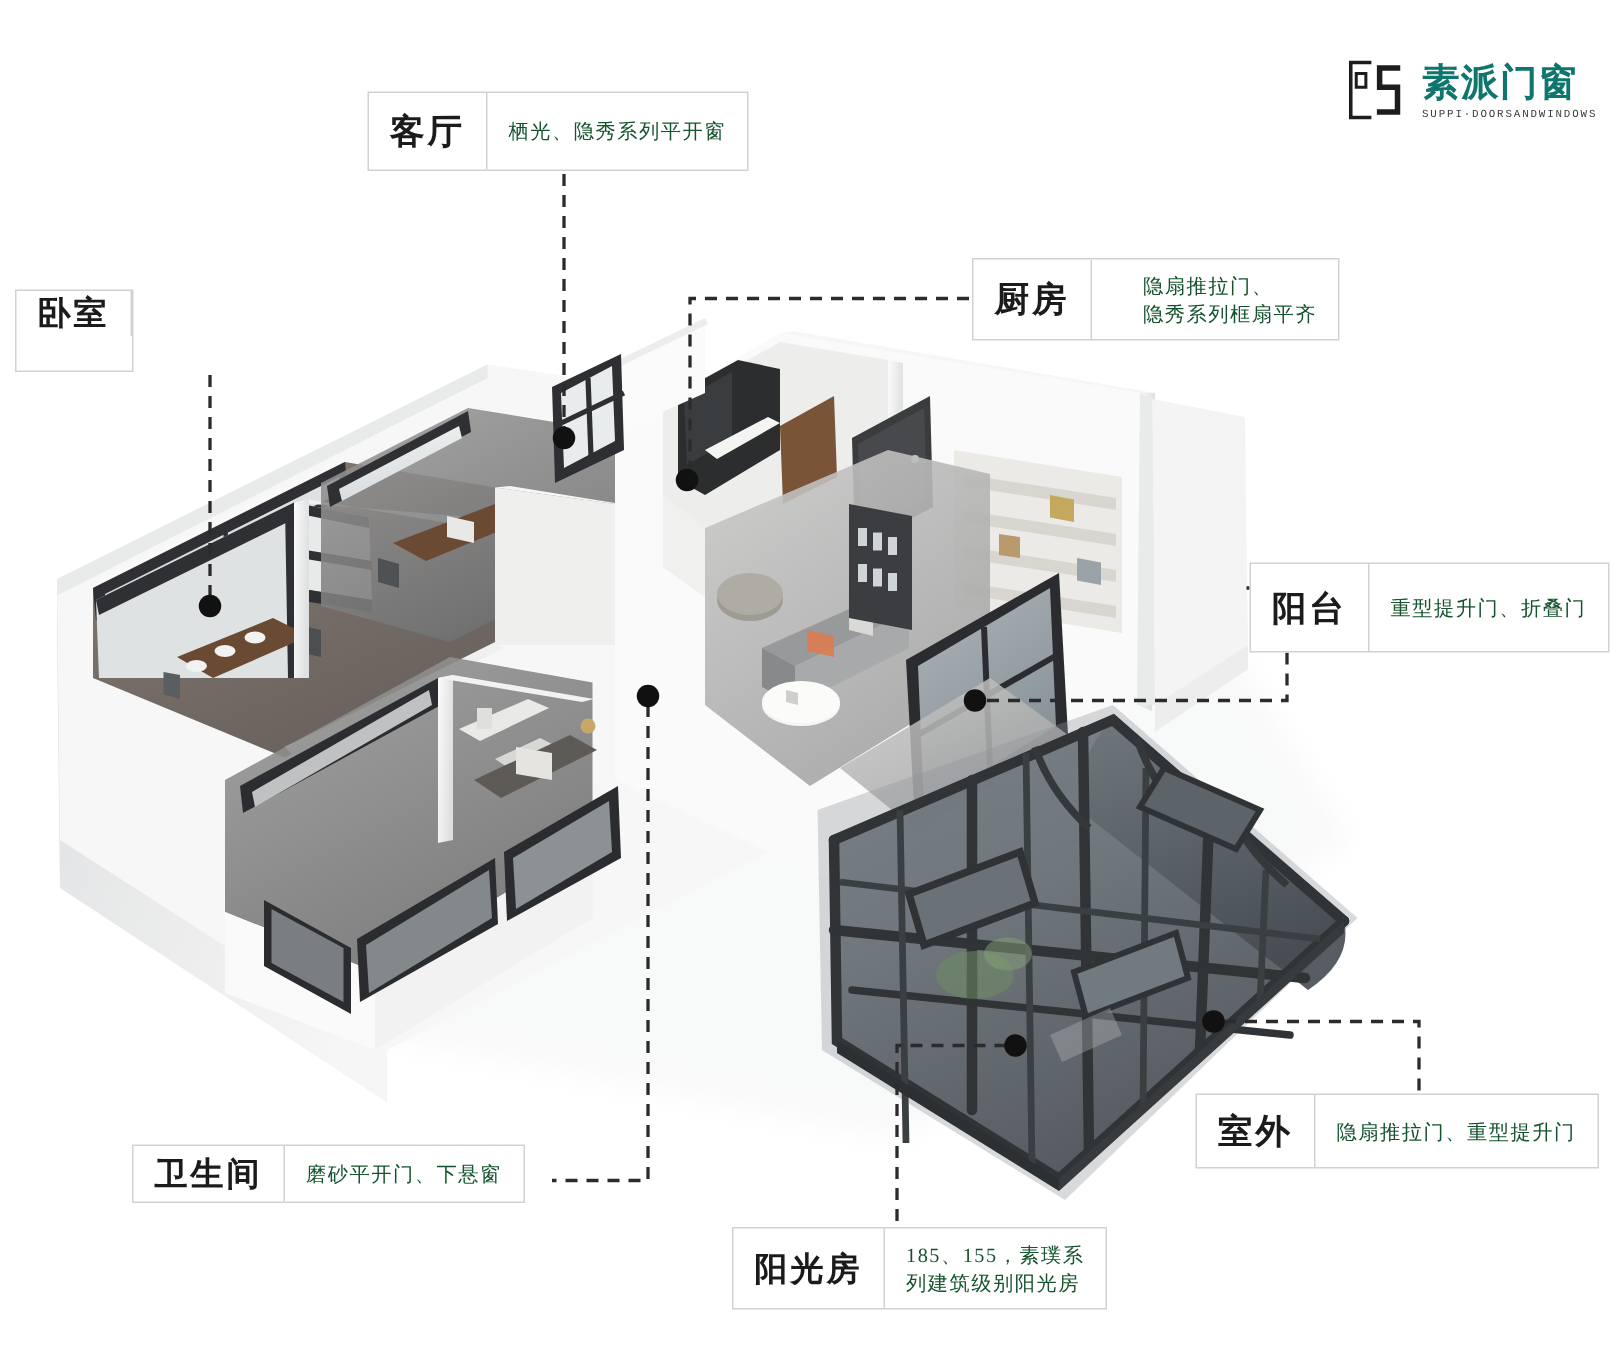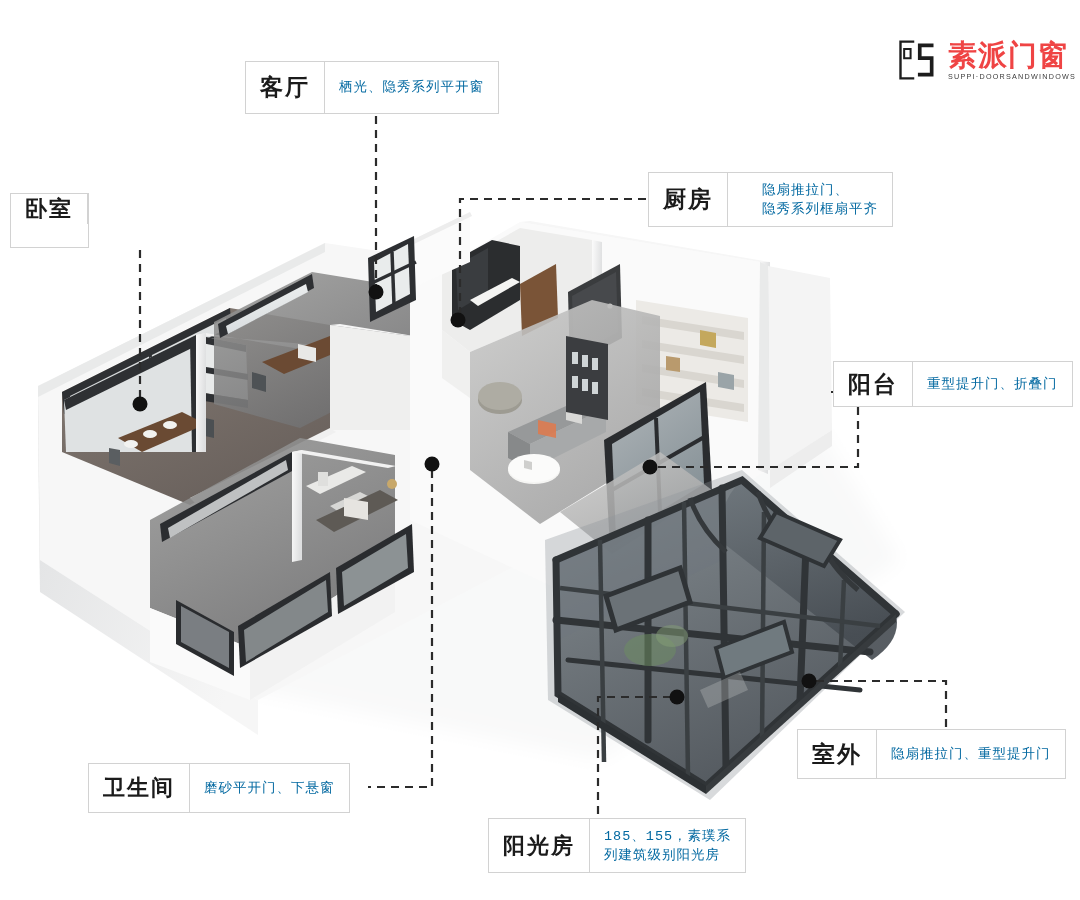--- a/index.html
+++ b/index.html
@@ -23,46 +23,46 @@
   }
   .callout .key{
     display:flex;align-items:center;justify-content:center;
     padding:0 14px;color:#1b1b1b;font-weight:700;letter-spacing:2px;
     font-size:23px;white-space:nowrap;
     border-right:1px solid #d2d2d2;
     font-family:"DejaVu Sans","Liberation Sans",sans-serif;
   }
   .callout .val{
     display:flex;flex-direction:column;align-items:flex-start;justify-content:center;
-    padding:0 14px;color:#0369a1;font-size:13.5px;line-height:19px;
+    padding:0 14px;color:#14532d;font-size:13.5px;line-height:19px;
     white-space:nowrap;letter-spacing:1px;
-    font-family:Liberation Mono, monospace;
+    font-family:Liberation Serif, serif;
   }
   .callout .val span{display:block;}
 
   
   #c-living  {left:245px;top:61px;height:53px;}
   #c-bedroom {left:10px;top:193px;height:55px;flex-direction:column;}
   #c-kitchen {left:648px;top:172px;height:55px;gap:20px;}
-  #c-balcony {left:833px;top:361px;height:46px;}
-  #c-bath    {left:88px;top:763px;height:50px;}
+  #c-balcony {left:833px;top:375px;height:60px;}
+  #c-bath    {left:88px;top:763px;height:39px;}
   #c-sunroom {left:488px;top:818px;height:55px;}
   #c-outdoor {left:797px;top:729px;height:50px;}
 
   #c-bedroom .key,#c-bath .key,#c-sunroom .key{font-size:22px;}
 
   
   #logo{position:absolute;left:895px;top:38px;z-index:10;
         display:flex;align-items:center;gap:9px;}
   #logo .mark{width:44px;height:44px;flex:0 0 auto;}
   #logo .words{display:flex;flex-direction:column;justify-content:center;}
-  #logo .cn{font-size:29px;font-weight:700;color:#ef4444;letter-spacing:1px;
+  #logo .cn{font-size:25px;font-weight:700;color:#0f766e;letter-spacing:1px;
             line-height:32px;font-family:"DejaVu Sans","Liberation Sans",sans-serif;}
   #logo .en{font-size:7.2px;color:#3a3a3a;letter-spacing:1.25px;line-height:10px;
-            font-family:Liberation Sans, sans-serif;margin-top:1px;}
+            font-family:Liberation Mono, monospace;margin-top:1px;}
 </style>
 </head>
 <body>
 
 <div id="stage">
 
   <svg class="layer art" viewBox="0 0 1080 900">
     <defs>
       <linearGradient id="wallTop" x1="0" y1="0" x2="0.4" y2="1">
         <stop offset="0" stop-color="#ffffff"></stop>

